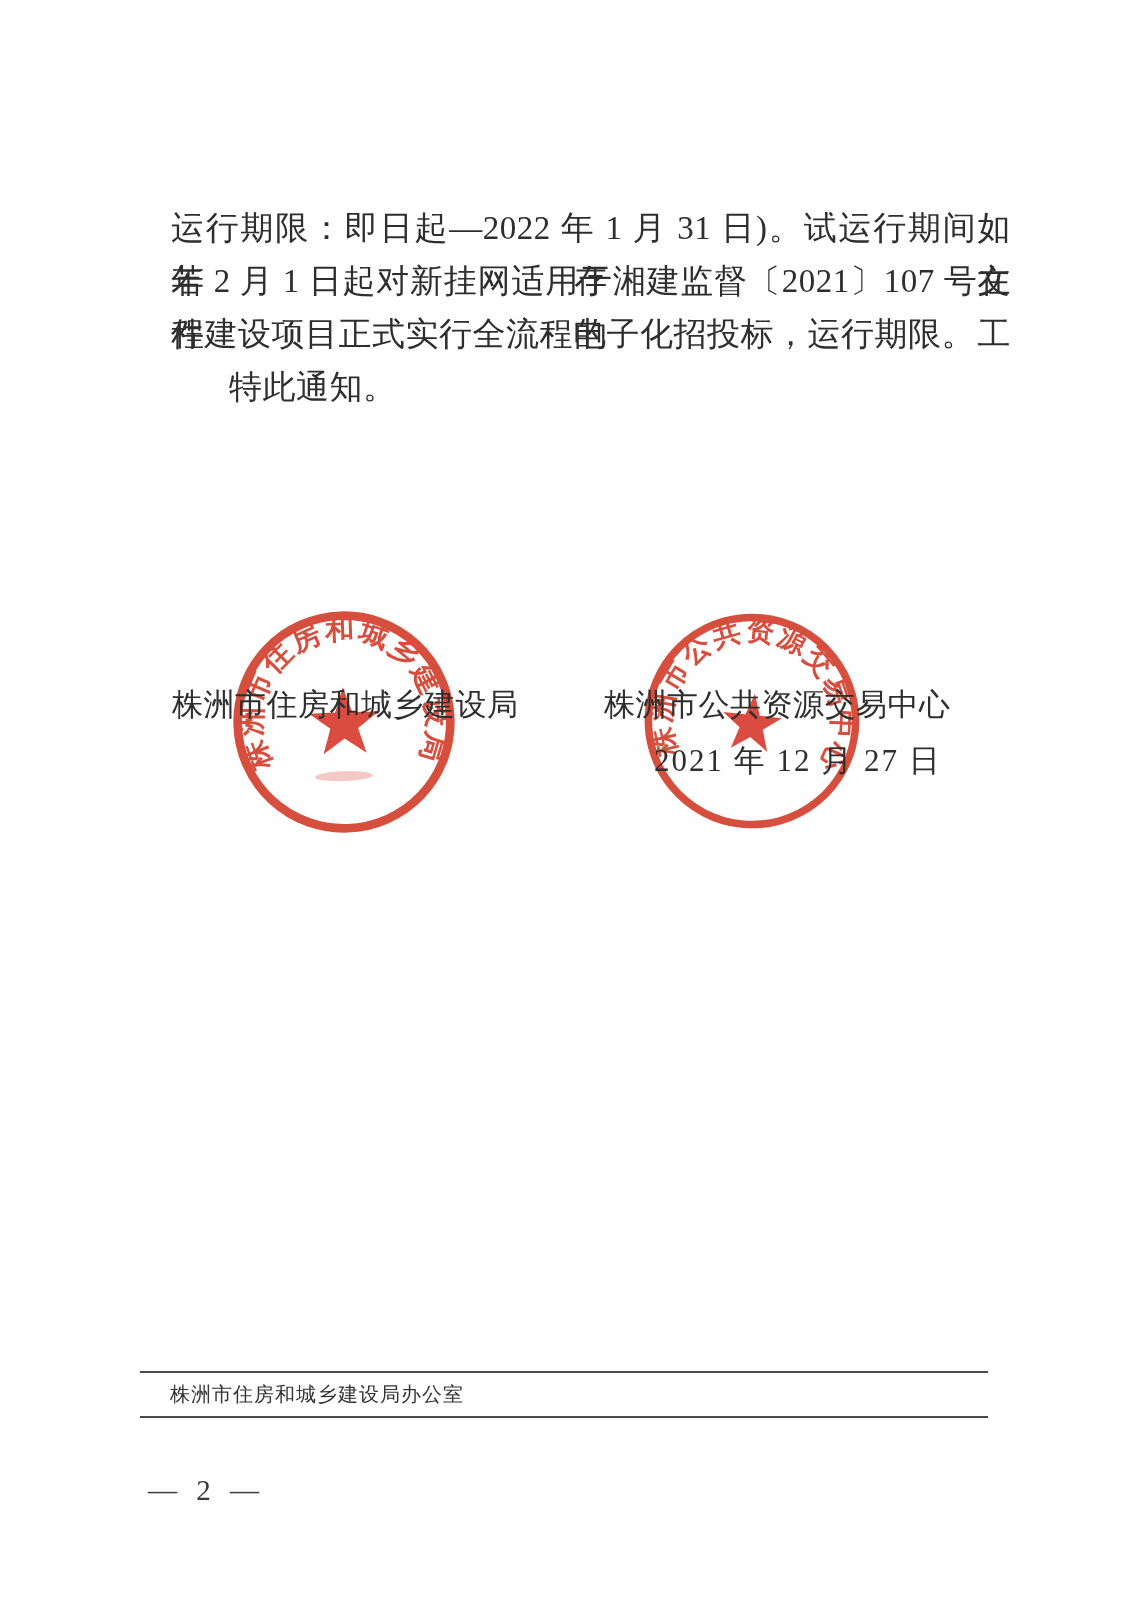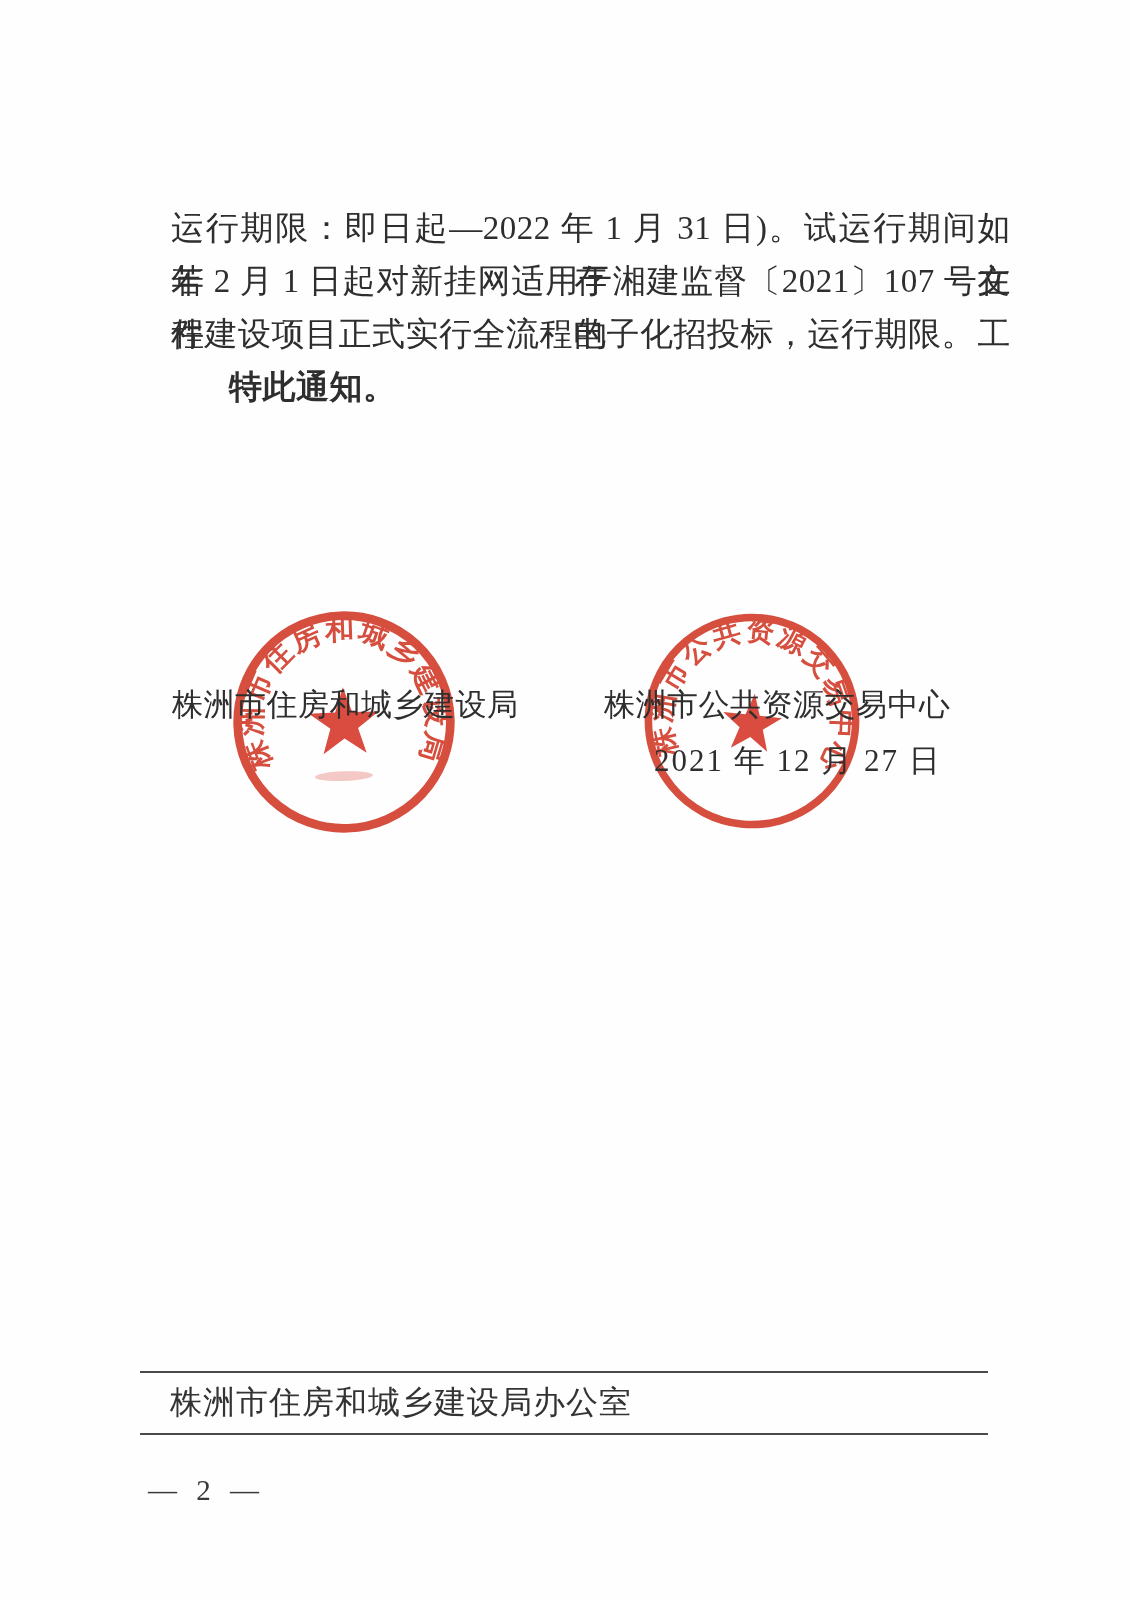--- a/index.html
+++ b/index.html
@@ -26,21 +26,21 @@
     color: #2e2e2e;
     letter-spacing: 0.5px;
     margin-left: 25px;
   }
   .body-line { display: block; height: 53px; white-space: nowrap; }
   .body-line.just {
     white-space: normal;
     text-align: justify;
     text-align-last: justify;
   }
-  .body-line.indent { padding-left: 58px; font-weight: bold; }
+  .body-line.indent { padding-left: 58px; }
 
   
   .seal { position: absolute; z-index: 1; opacity: 0.9; }
   .seal svg { display: block; width: 100%; height: 100%; }
   .seal-left  { left: 228px; top: 606px; width: 232px; height: 232px; }
   .seal-right { left: 639px; top: 608px; width: 226px; height: 226px; }
   .seal-arc-text {
     font-family: "Liberation Serif", "DejaVu Serif", serif;
     font-size: 30px;
     font-weight: bold;
@@ -65,21 +65,21 @@
     position: absolute;
     left: 140px;
     top: 1371px;
     width: 848px;
     border-top: 2px solid #4a4a4a;
     border-bottom: 2px solid #4a4a4a;
     padding: 8px 36px 8px 30px;
     display: flex;
     justify-content: space-between;
     align-items: flex-start;
-    font-size: 32px;
+    font-size: 20px;
     color: #333;
   }
   .footer span { white-space: nowrap; letter-spacing: 1px; }
 
   .page-number {
     position: absolute;
     left: 148px;
     top: 1474px;
     font-size: 29px;
     color: #3a3a3a;

